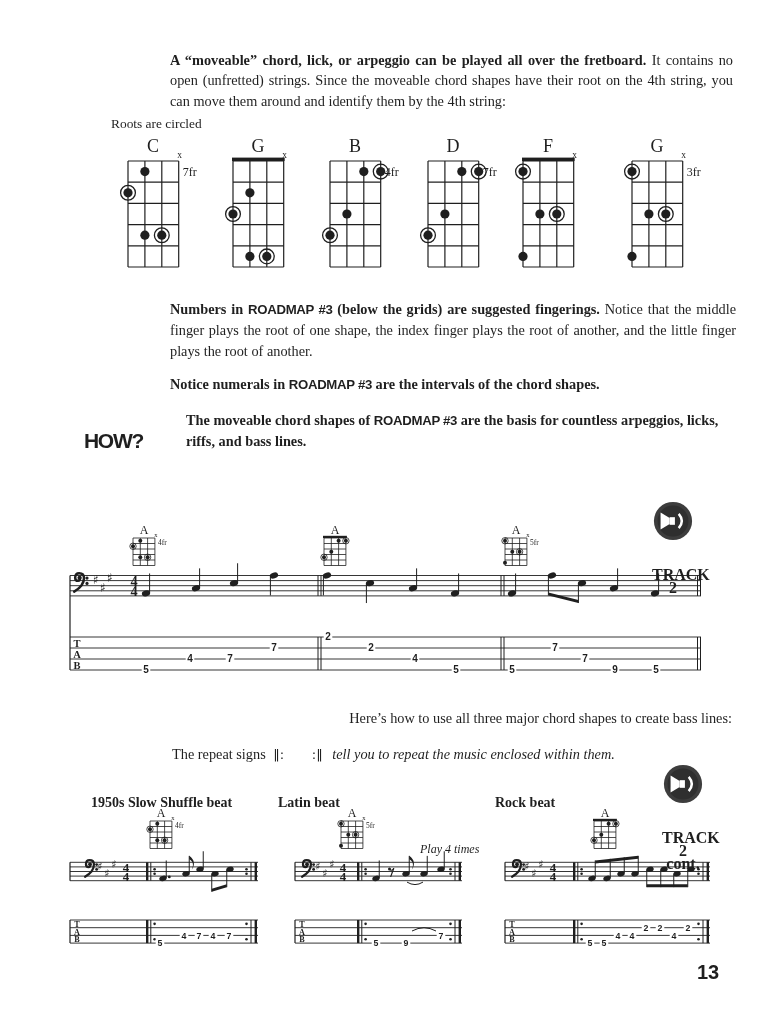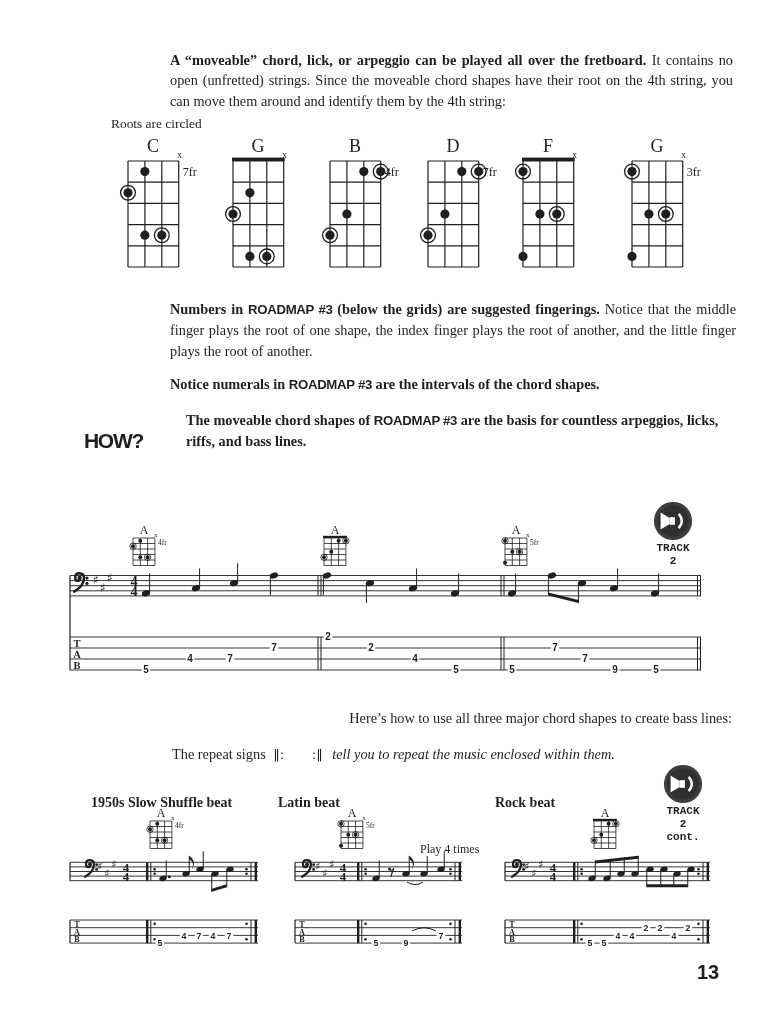--- a/index.html
+++ b/index.html
@@ -4,23 +4,23 @@
 <style>
   html,body{margin:0;padding:0;background:#e8e8e8;}
   .page{position:relative;width:768px;height:1024px;background:#ffffff;margin:0 auto;
         font-family:"Liberation Serif",serif;color:#1f1f1f;overflow:hidden;}
   .abs{position:absolute;}
   .para{font-size:14.3px;line-height:20.4px;margin:0;text-align:justify;}
   .b{font-weight:bold;}
   .rm{font-family:"Liberation Sans",sans-serif;font-weight:bold;font-size:13.2px;letter-spacing:-0.3px;}
   .how{font-family:"Liberation Sans",sans-serif;font-weight:bold;font-size:21px;letter-spacing:-1.3px;}
   .small{font-size:13.4px;margin-left:16px;}
-  .badge-label{font-family:Liberation Mono, monospace;font-weight:bold;font-size:11px;text-align:center;line-height:13px;}
+  .badge-label{font-family:Liberation Serif, serif;font-weight:bold;font-size:16px;text-align:center;line-height:13px;margin-top:26px;}
   .beat-title{font-weight:bold;font-size:14px;text-align:left;}
-  .play4{font-size:12px;}
+  .play4{font-style:italic;font-size:12px;}
   .pagenum{font-family:"Liberation Sans",sans-serif;font-weight:bold;font-size:20px;}
   .repeat-glyph{font-family:"DejaVu Sans",sans-serif;font-size:13px;}
   svg{display:block;}
   #music-layer{position:absolute;left:0;top:0;}
 </style>
 </head>
 <body>
 
 <div class="page">
 

